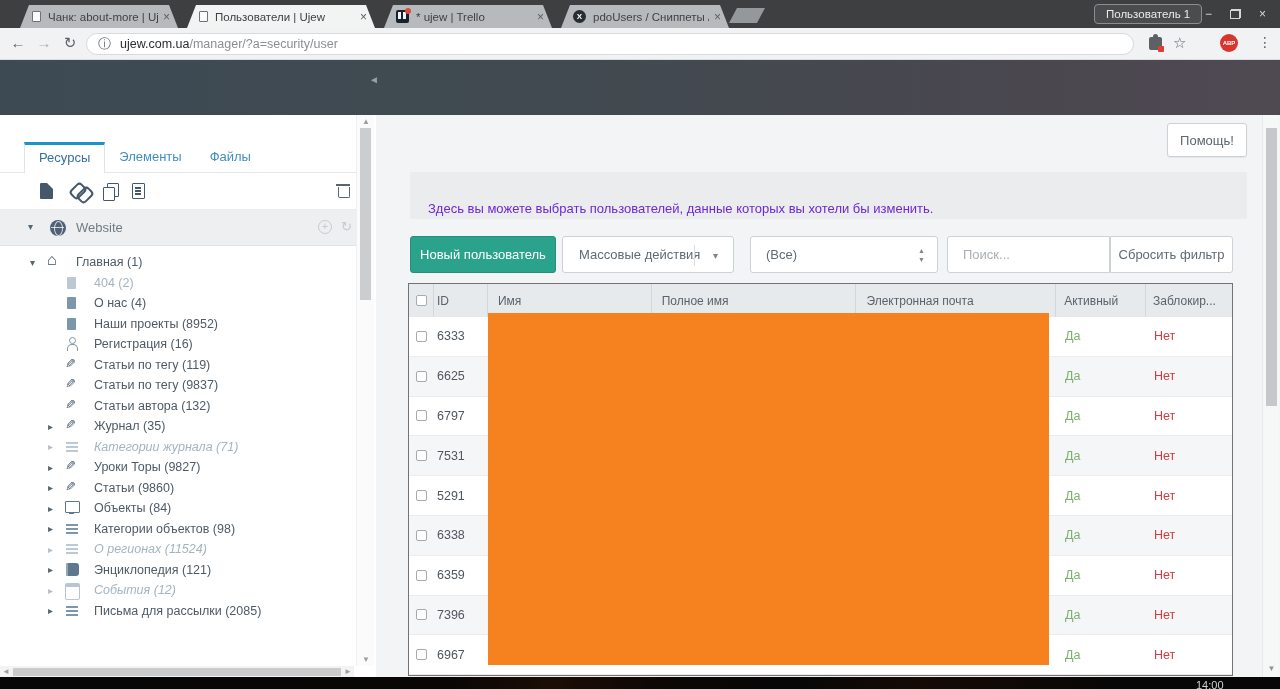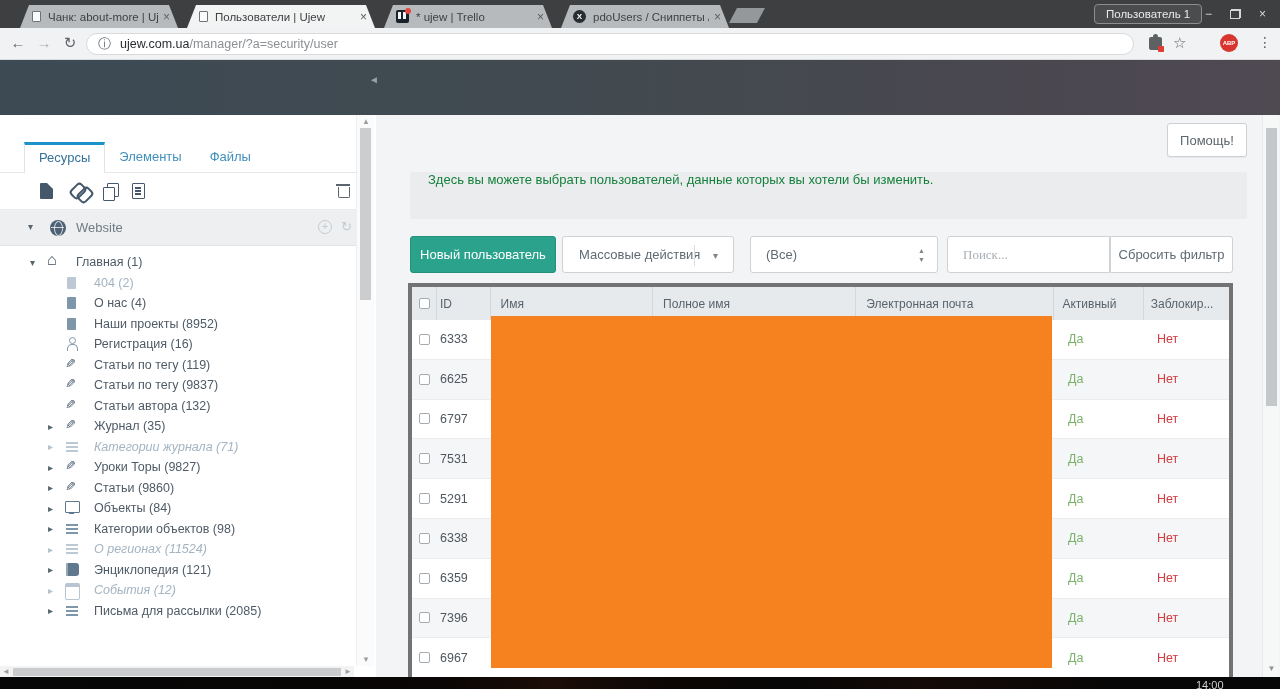--- a/index.html
+++ b/index.html
@@ -140,37 +140,37 @@
   .sb-arrow-h{position:absolute;top:0;font-size:8px;color:#9b9fa3;line-height:11px}
   #side-hsb-left{left:2px}#side-hsb-right{right:2px}
   #panel-collapse{position:absolute;left:369px;top:74px;font-size:10px;color:#97a0a7}
 
   
   #main{position:absolute;left:376px;top:115px;width:904px;height:562px;background:#f3f4f5}
   #page-title{position:absolute;left:34px;top:13px;font-size:25px;color:#5f6569}
   #help-btn{position:absolute;left:791px;top:8px;width:80px;height:34px;background:#fff;border:1px solid #cdd1d5;border-radius:3px;
             font-size:13px;color:#5c666d;display:flex;align-items:center;justify-content:center;box-shadow:0 1px 1px rgba(0,0,0,.05)}
   #intro-panel{position:absolute;left:34px;top:57px;width:837px;height:47px;background:#ebeced;border-radius:2px}
-  #intro-text{position:absolute;left:18px;top:0;font-size:13px;color:#15803d}
+  #intro-text{position:absolute;left:18px;top:29px;font-size:13px;color:#6d28d9}
   .btn{position:absolute;top:121px;height:37px;border-radius:3px;font-size:13px;display:flex;align-items:center}
   #new-user-btn{left:34px;width:146px;background:#2aa28c;border:1px solid #249079;color:#fff;justify-content:center}
   .btn-white{background:#fff;border:1px solid #ccd2d6;color:#5f6a73}
   #bulk-btn{left:186px;width:172px;padding-left:16px}
   #bulk-divider{position:absolute;right:38px;top:8px;width:1px;height:21px;background:#d9dde0}
   #bulk-caret{position:absolute;right:15px;top:13px;font-size:10px;color:#7e868d}
   #bulk-caret::before{content:"▾"}
   #filter-select{left:374px;width:188px;padding-left:15px}
   #filter-spinner{position:absolute;right:12px;top:9px;display:flex;flex-direction:column;align-items:center;font-size:7px;line-height:9px;color:#7e868d}
   #search-input{position:absolute;left:571px;top:121px;width:163px;height:37px;background:#fff;border:1px solid #ccd2d6;
-                border-radius:3px 0 0 3px;padding-left:15px;font-size:13px;color:#5f6a73;font-family:Liberation Serif, serif}
+                border-radius:3px 0 0 3px;padding-left:15px;font-size:13px;color:#5f6a73;font-family:Liberation Sans, sans-serif}
   #search-input::placeholder{color:#a9afb4}
   #clear-filter-btn{left:734px;width:123px;justify-content:center;border-radius:0 3px 3px 0}
 
   
-  #utable{position:absolute;left:32px;top:168px;width:825px;border:4px solid #737373;background:#fff}
+  #utable{position:absolute;left:32px;top:168px;width:825px;border:1px solid #737373;background:#fff}
   #thead{display:flex;height:33px;background:#e7eaed;font-size:12px;color:#59636c}
   .hc{display:flex;align-items:center;border-right:1px solid #d2d7db;padding-left:10px;height:33px}
   .hc:last-child{border-right:none}
   .c-cb{width:25px;flex:none;padding-left:0;display:flex;align-items:center}
   .hc.i0{width:54px;padding-left:3px}.hc.i1{width:164px}.hc.i2{width:205px}.hc.i3{width:200px}
   .hc.i4{width:90px;padding-left:8px}.hc.i5{width:86px;padding-left:7px}
   .checkbox{width:11px;height:11px;border:1px solid #a6abb0;border-radius:2px;background:#fff;margin-left:7px}
   #tbody{position:relative}
   .urow{display:flex;height:39.8px;align-items:center;font-size:12.5px;color:#4f575e;border-bottom:1px solid #ececec;background:#fff}
   .urow:nth-of-type(odd){background:#f5f6f8}  

